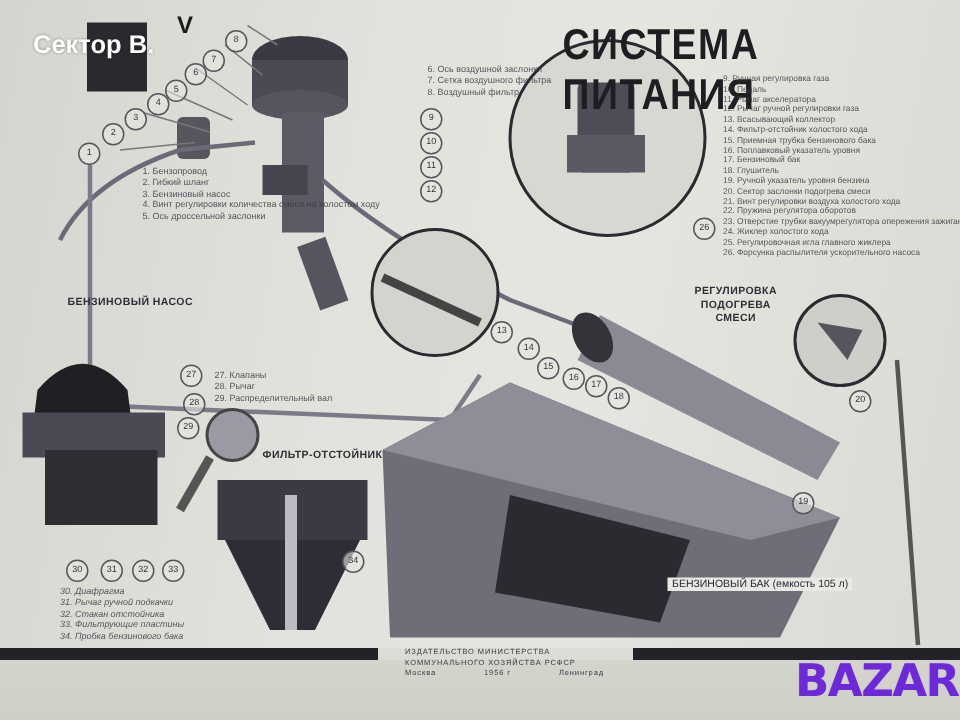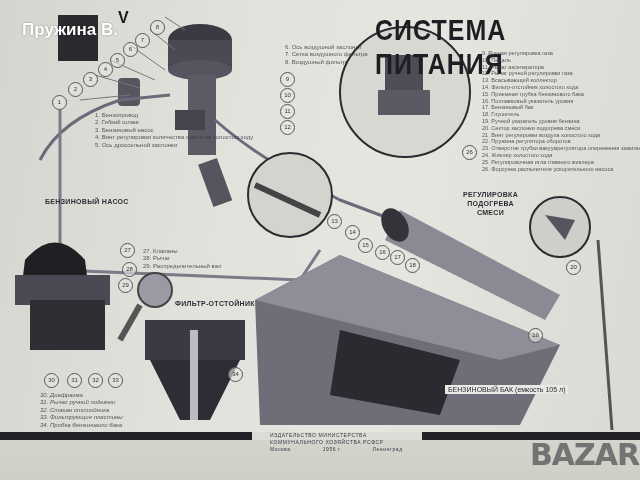--- a/index.html
+++ b/index.html
@@ -15,21 +15,21 @@
   .logo-box{position:absolute;left:58px;top:15px;width:40px;height:46px;background:#2a2a2e;}
   .logo-box .v{position:absolute;left:60px;top:-6px;font-weight:bold;font-size:16px;color:#1a1a1d;}
   .legend{position:absolute;font-size:6px;line-height:7.4px;color:#3b3b45;white-space:nowrap;}
   .legend div{opacity:.85;}
   .label{position:absolute;font-size:7px;font-weight:bold;color:#2e2e36;white-space:nowrap;letter-spacing:.3px;}
   .num{position:absolute;width:13px;height:13px;border:1px solid #55555e;border-radius:50%;
        font-size:6px;line-height:13px;text-align:center;color:#33333a;background:rgba(230,230,225,.6);}
   .bottom-bar{position:absolute;left:0;top:432px;width:640px;height:8px;background:#222228;}
   .bottom-bar .gap{position:absolute;left:252px;top:0;width:170px;height:8px;background:#dcdcd6;}
   .publisher{position:absolute;left:270px;top:432px;font-size:5px;line-height:7px;color:#3a3a44;letter-spacing:.6px;white-space:nowrap;}
-  .bazar{position:absolute;left:530px;top:437px;font-size:30px;font-weight:bold;color:#737373;
+  .bazar{position:absolute;left:530px;top:437px;font-size:30px;font-weight:bold;color:#6d28d9;
          letter-spacing:-1px;font-family:"DejaVu Sans",sans-serif;text-shadow:0 0 1px #bbb;}
   .tank-label{position:absolute;left:445px;top:385px;padding:1px 3px;background:#e8e8e4;font-size:7px;color:#2a2a32;white-space:nowrap;}
   svg.art{position:absolute;left:0;top:0;}
 </style>
 </head>
 <body>
 
 <div class="poster">
 
   <svg class="art" width="640" height="440">
@@ -178,14 +178,14 @@
     <div>ИЗДАТЕЛЬСТВО МИНИСТЕРСТВА</div>
     <div>КОММУНАЛЬНОГО ХОЗЯЙСТВА РСФСР</div>
     <div>
       <span>Москва</span>
       <span style="margin-left:30px">1956 г</span>
       <span style="margin-left:30px">Ленинград</span>
     </div>
   </div>
 </div>
 
-<div class="watermark-user">Пружина В.</div>
+<div class="watermark-user">Сектор В.</div>
 <div class="bazar">BAZAR</div>
 
 </body></html>

